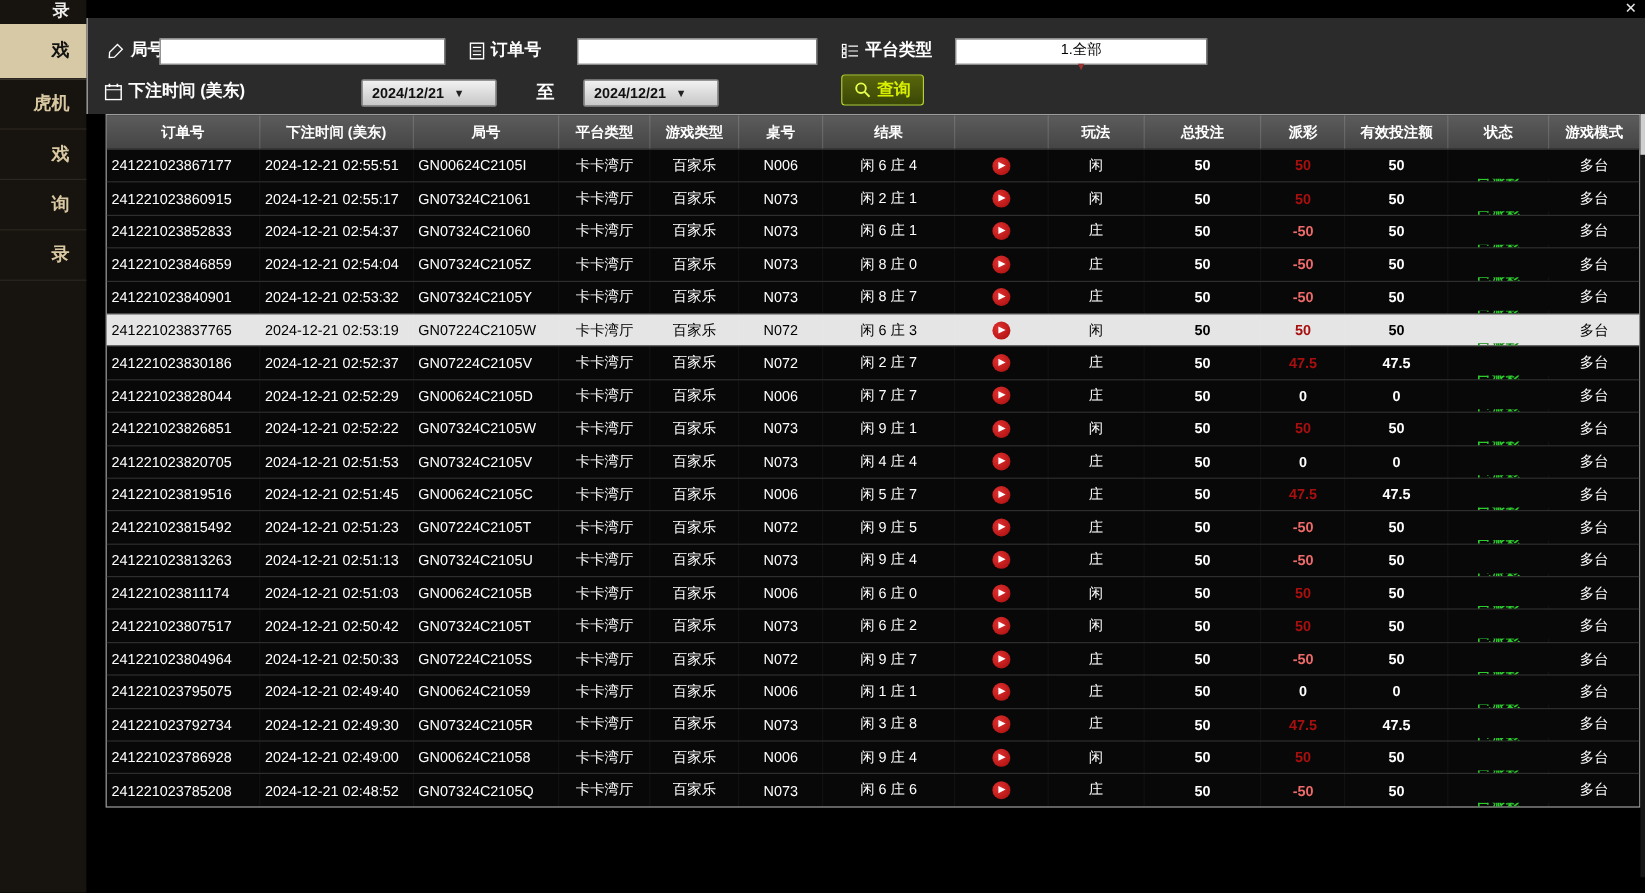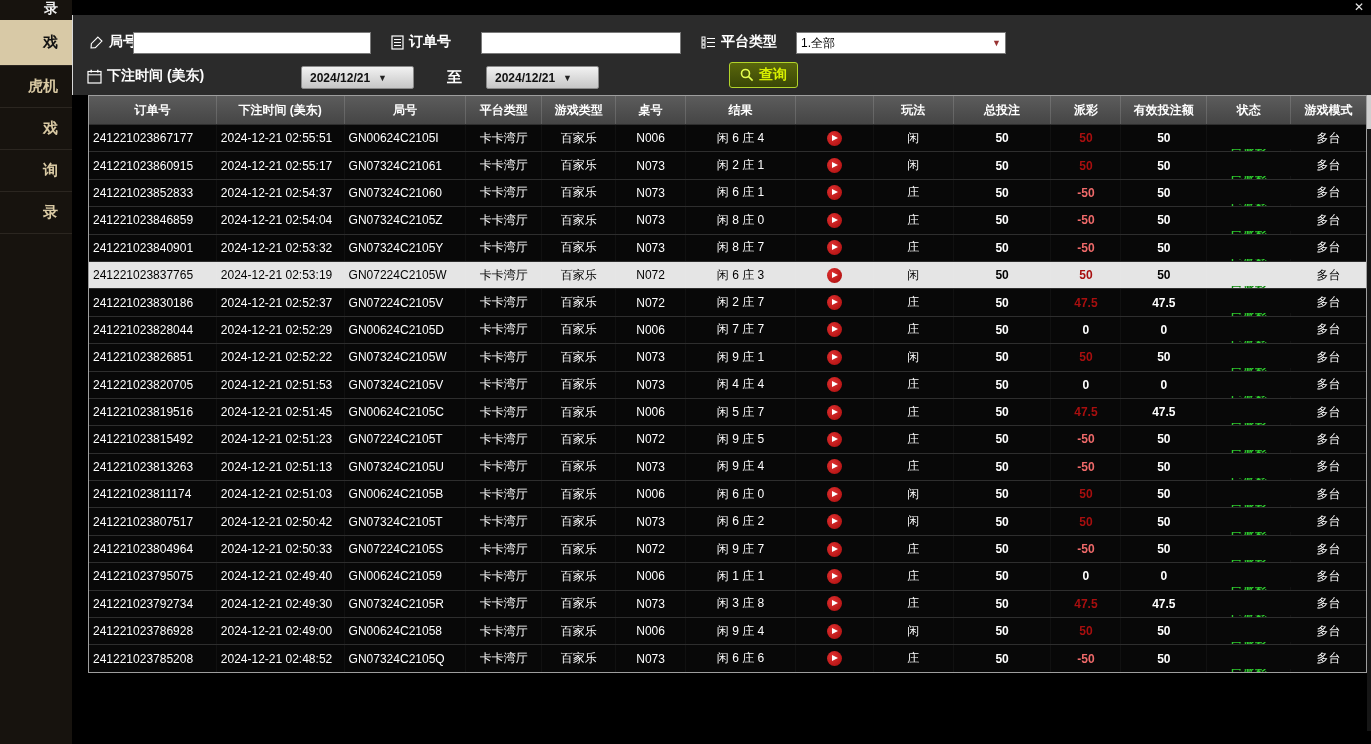--- a/index.html
+++ b/index.html
@@ -46,21 +46,21 @@
     border:1px solid #8a8a8a; border-radius:2px;
     display:flex; align-items:center; gap:8px; padding:0 8px;
     font-size:12px; font-weight:bold; color:#111; cursor:default;text-align:right;
   }
   .date-btn .arrow { color:#222; font-size:9px; }
   .to-label { position:absolute; font-size:15px; font-weight:bold; color:#fff; }
   .query-btn {
     position:absolute; height:26px; display:inline-flex; align-items:center; gap:5px;
     padding:0 10px; background:linear-gradient(#59660b,#3a4706);
     border:1px solid #b2d42a; border-radius:3px;
-    color:var(--query-button-text,#d8f000); font-size:14px; font-weight:bold; cursor:default;margin-left:28px;
+    color:var(--query-button-text,#d8f000); font-size:14px; font-weight:bold; cursor:default;
   }
 
   
   .table {
     position:absolute; left:88px; top:95px; width:1279px;
     border:1px solid #9e9e9e; background:#080808;
   }
   .thead { display:flex; height:28px; background:linear-gradient(#5c5c5c,#454545); }
   .th {
     display:flex; align-items:center; justify-content:center;
@@ -157,21 +157,21 @@
           <rect x="1" y="1" width="3" height="3" fill="none" stroke="#fff"></rect>
           <line x1="6" y1="2.5" x2="14" y2="2.5" stroke="#fff"></line>
           <rect x="1" y="5" width="3" height="3" fill="none" stroke="#fff"></rect>
           <line x1="6" y1="6.5" x2="14" y2="6.5" stroke="#fff"></line>
           <rect x="1" y="9" width="3" height="3" fill="none" stroke="#fff"></rect>
           <line x1="6" y1="10.5" x2="14" y2="10.5" stroke="#fff"></line>
         </svg>
     </span>
     <span>平台类型</span>
   </div>
-  <div class="combo" style="left:723px; top:17px; width:210px;">
+  <div class="combo" style="left:723px; top:17px; width:210px;flex-direction:column;">
     <span>1.全部</span>
     <span class="arrow">▼</span>
   </div>
 
   <div class="flabel" style="left:14px; top:52px;">
     <span class="icon">
       <svg width="15" height="15" viewBox="0 0 15 15">
           <rect x="1" y="2.5" width="13" height="11.5" fill="none" stroke="#fff" stroke-width="1.2"></rect>
           <line x1="1" y1="5.8" x2="14" y2="5.8" stroke="#fff"></line>
           <line x1="4.2" y1="0.8" x2="4.2" y2="3.5" stroke="#fff" stroke-width="1.4"></line>

